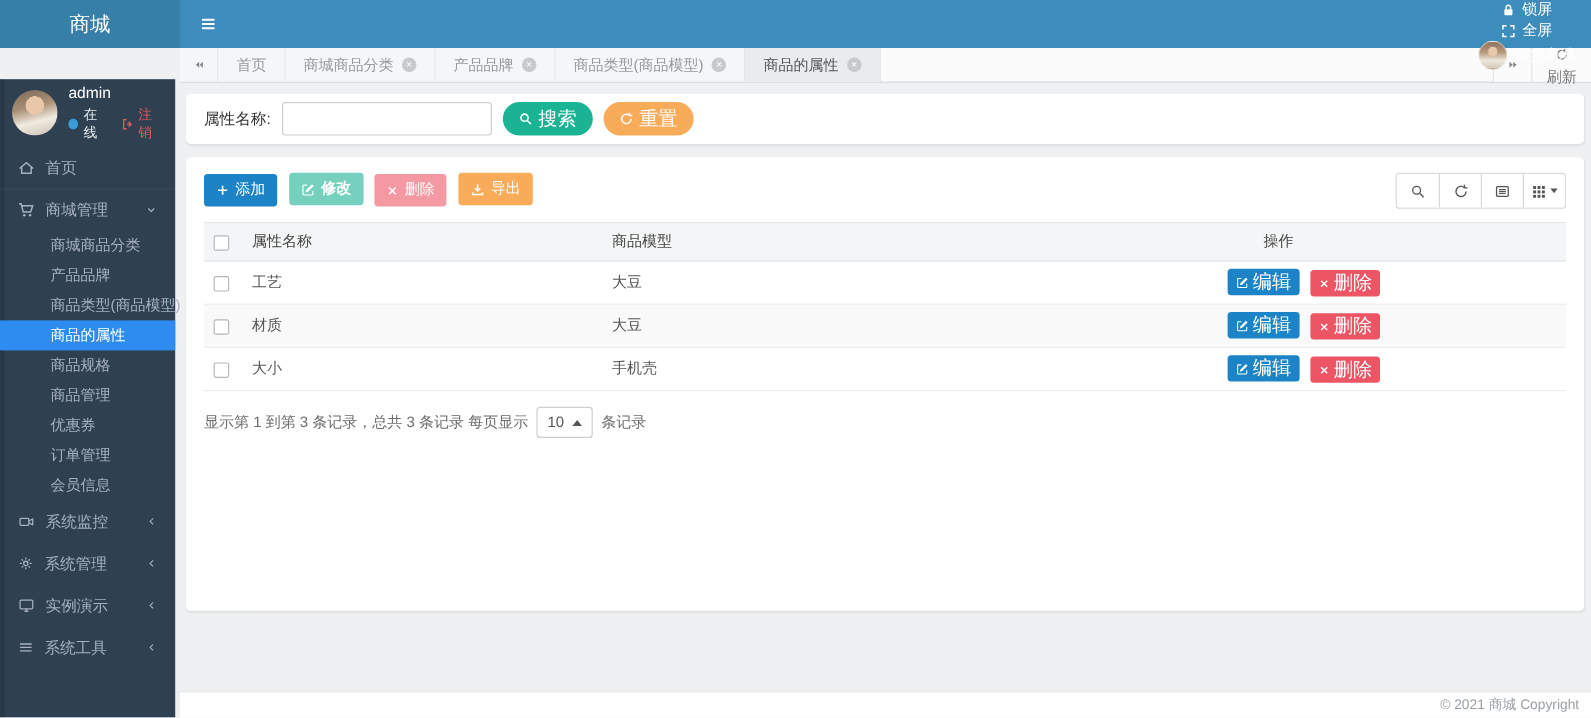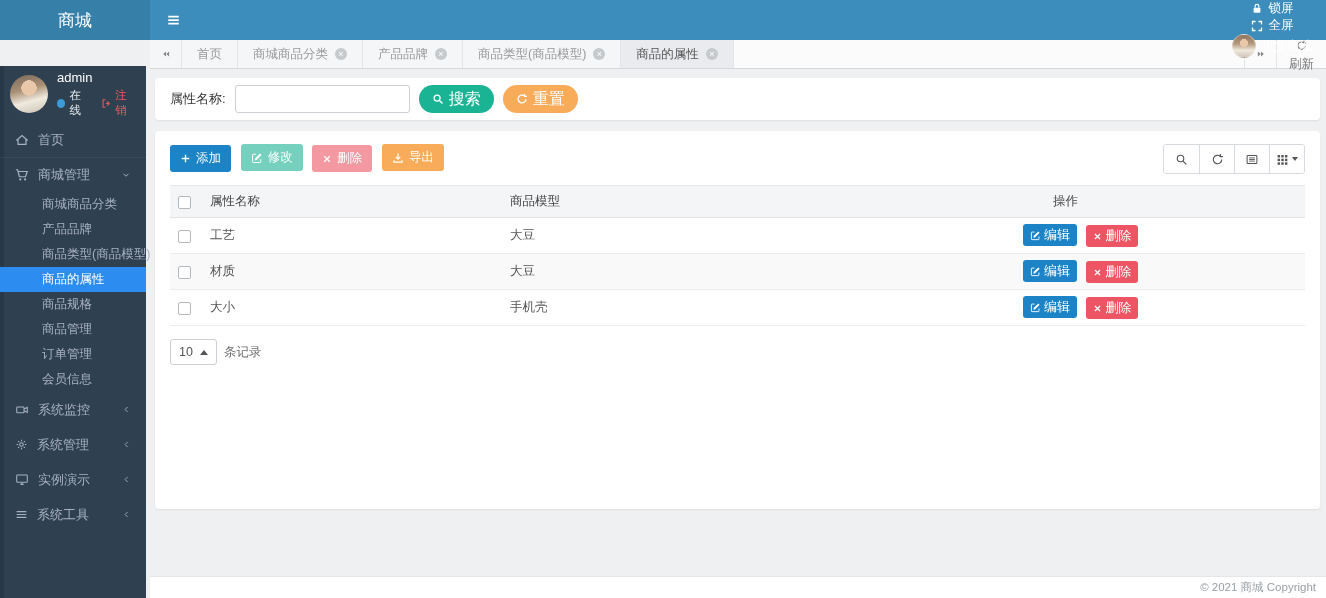--- a/index.html
+++ b/index.html
@@ -54,36 +54,36 @@
   .search-panel { height:42px; display:flex; align-items:center; gap:9px; padding:0 15px; margin-bottom:11px; color:#333; }
   .search-input { width:175px; height:28px; border:1px solid #ccd0d4; border-radius:3px; padding:0 8px; font-size:13px; font-family:inherit; outline:none; }
   .btn-pill { height:28px; border:none; border-radius:14px; color:#fff; font-size:16px; padding:0 13px; display:inline-flex; align-items:center; gap:5px; cursor:pointer; font-family:inherit; }
   .pill-green { background:#1ab394; }
   .pill-orange { background:#f8ac59; }
 
   .main-panel { height:378px; padding:13px 15px; position:relative; }
   .toolbar { display:flex; justify-content:space-between; align-items:flex-start; margin-bottom:11px; }
   .btn { height:27px; border:none; border-radius:3px; color:#fff; font-size:12.5px; padding:0 10px; display:inline-flex; align-items:center; gap:5px; margin-right:6px; cursor:pointer; font-family:inherit; }
   .btn-blue { background:#1c84c6; }
-  .btn-teal { background:#1ab394; opacity:.6; }
+  .btn-teal { background:#1ab394; opacity:.6;font-weight:bold; }
   .btn-red { background:#ed5565; opacity:.6; }
   .btn-orange { background:#f8ac59; }
   .icon-group { display:flex; border:1px solid #d6dade; border-radius:3px; overflow:hidden; }
   .icon-btn { width:35px; height:28px; background:#fff; border:none; border-left:1px solid #d6dade; display:flex; align-items:center; justify-content:center; gap:3px; color:#555; cursor:pointer; }
   .icon-btn:first-child { border-left:none; }
   .caret-down { width:0; height:0; border-left:3.5px solid transparent; border-right:3.5px solid transparent; border-top:4px solid #555; }
   .caret-up { width:0; height:0; border-left:4px solid transparent; border-right:4px solid transparent; border-bottom:5px solid #555; }
 
   table { width:100%; border-collapse:collapse; font-size:12.5px; color:#555; }
   thead th { background:#f4f5f6; border-top:1px solid #e2e6e8; border-bottom:1px solid #e2e6e8; padding:7px 8px; text-align:left; font-weight:normal; color:#454545; }
   tbody td { padding:6px 8px; border-bottom:1px solid #e9edef; }
   tbody tr.striped { background:#f9f9f9; }
   th.th-action { padding-left:38px; }
   .cb { width:13px; height:13px; border:1px solid #b4b9bd; border-radius:2px; background:#fff; display:inline-block; vertical-align:middle; cursor:pointer; }
-  .btn-xs { height:22px; border:none; border-radius:3px; color:#fff; font-size:13px; padding:0 7px; display:inline-flex; align-items:center; gap:3px; margin-right:6px; cursor:pointer; font-family:inherit; }
+  .btn-xs { height:22px; border:none; border-radius:3px; color:#fff; font-size:16px; padding:0 7px; display:inline-flex; align-items:center; gap:3px; margin-right:6px; cursor:pointer; font-family:inherit; }
   .xs-blue { background:#1c84c6; }
   .xs-red { background:#ed5565; }
 
   .pagi { display:flex; align-items:center; gap:7px; margin-top:13px; font-size:12.5px; color:#6d6d6d; }
   .page-size { height:26px; border:1px solid #ccd0d4; border-radius:3px; background:#fff; padding:0 8px; display:inline-flex; align-items:center; gap:7px; color:#555; cursor:pointer; }
 
   
   .footer { position:absolute; left:150px; right:0; bottom:0; height:22px; background:#fff; border-top:1px solid #e4e7e9; display:flex; align-items:center; justify-content:flex-end; padding-right:10px; font-size:11.5px; color:#9aa0a5; z-index:9; }
 </style>
 </head>
@@ -171,20 +171,21 @@
       </span>
   </div>
 
   <div>
     <div class="submenu-item">商城商品分类</div>
     <div class="submenu-item">产品品牌</div>
     <div class="submenu-item">商品类型(商品模型)</div>
     <div class="submenu-item active">商品的属性</div>
     <div class="submenu-item">商品规格</div>
     <div class="submenu-item">商品管理</div>
+    <div class="submenu-item">优惠券</div>
     <div class="submenu-item">订单管理</div>
     <div class="submenu-item">会员信息</div>
   </div>
 
   <div class="menu-item">
     <span class="mi-icon">
         <svg width="14" height="13" viewBox="0 0 16 16">
           <rect x="1.5" y="5" width="9" height="7" rx="1" fill="none" stroke="currentColor" stroke-width="1.3"></rect>
           <path d="M10.5 7.5 14.5 5.5v6L10.5 9.5" fill="none" stroke="currentColor" stroke-width="1.3"></path>
         </svg>
@@ -478,20 +479,21 @@
                   </svg>
                 </span>
                 <span>删除</span>
               </button>
           </td>
         </tr>
       </tbody>
     </table>
 
     <div class="pagi">
+      <span>显示第 1 到第 3 条记录，总共 3 条记录 每页显示</span>
       <span class="page-size">
         <span>10</span>
         <span class="caret-up"></span>
       </span>
       <span>条记录</span>
     </div>
   </div>
 </div>
 
 <div class="footer">

